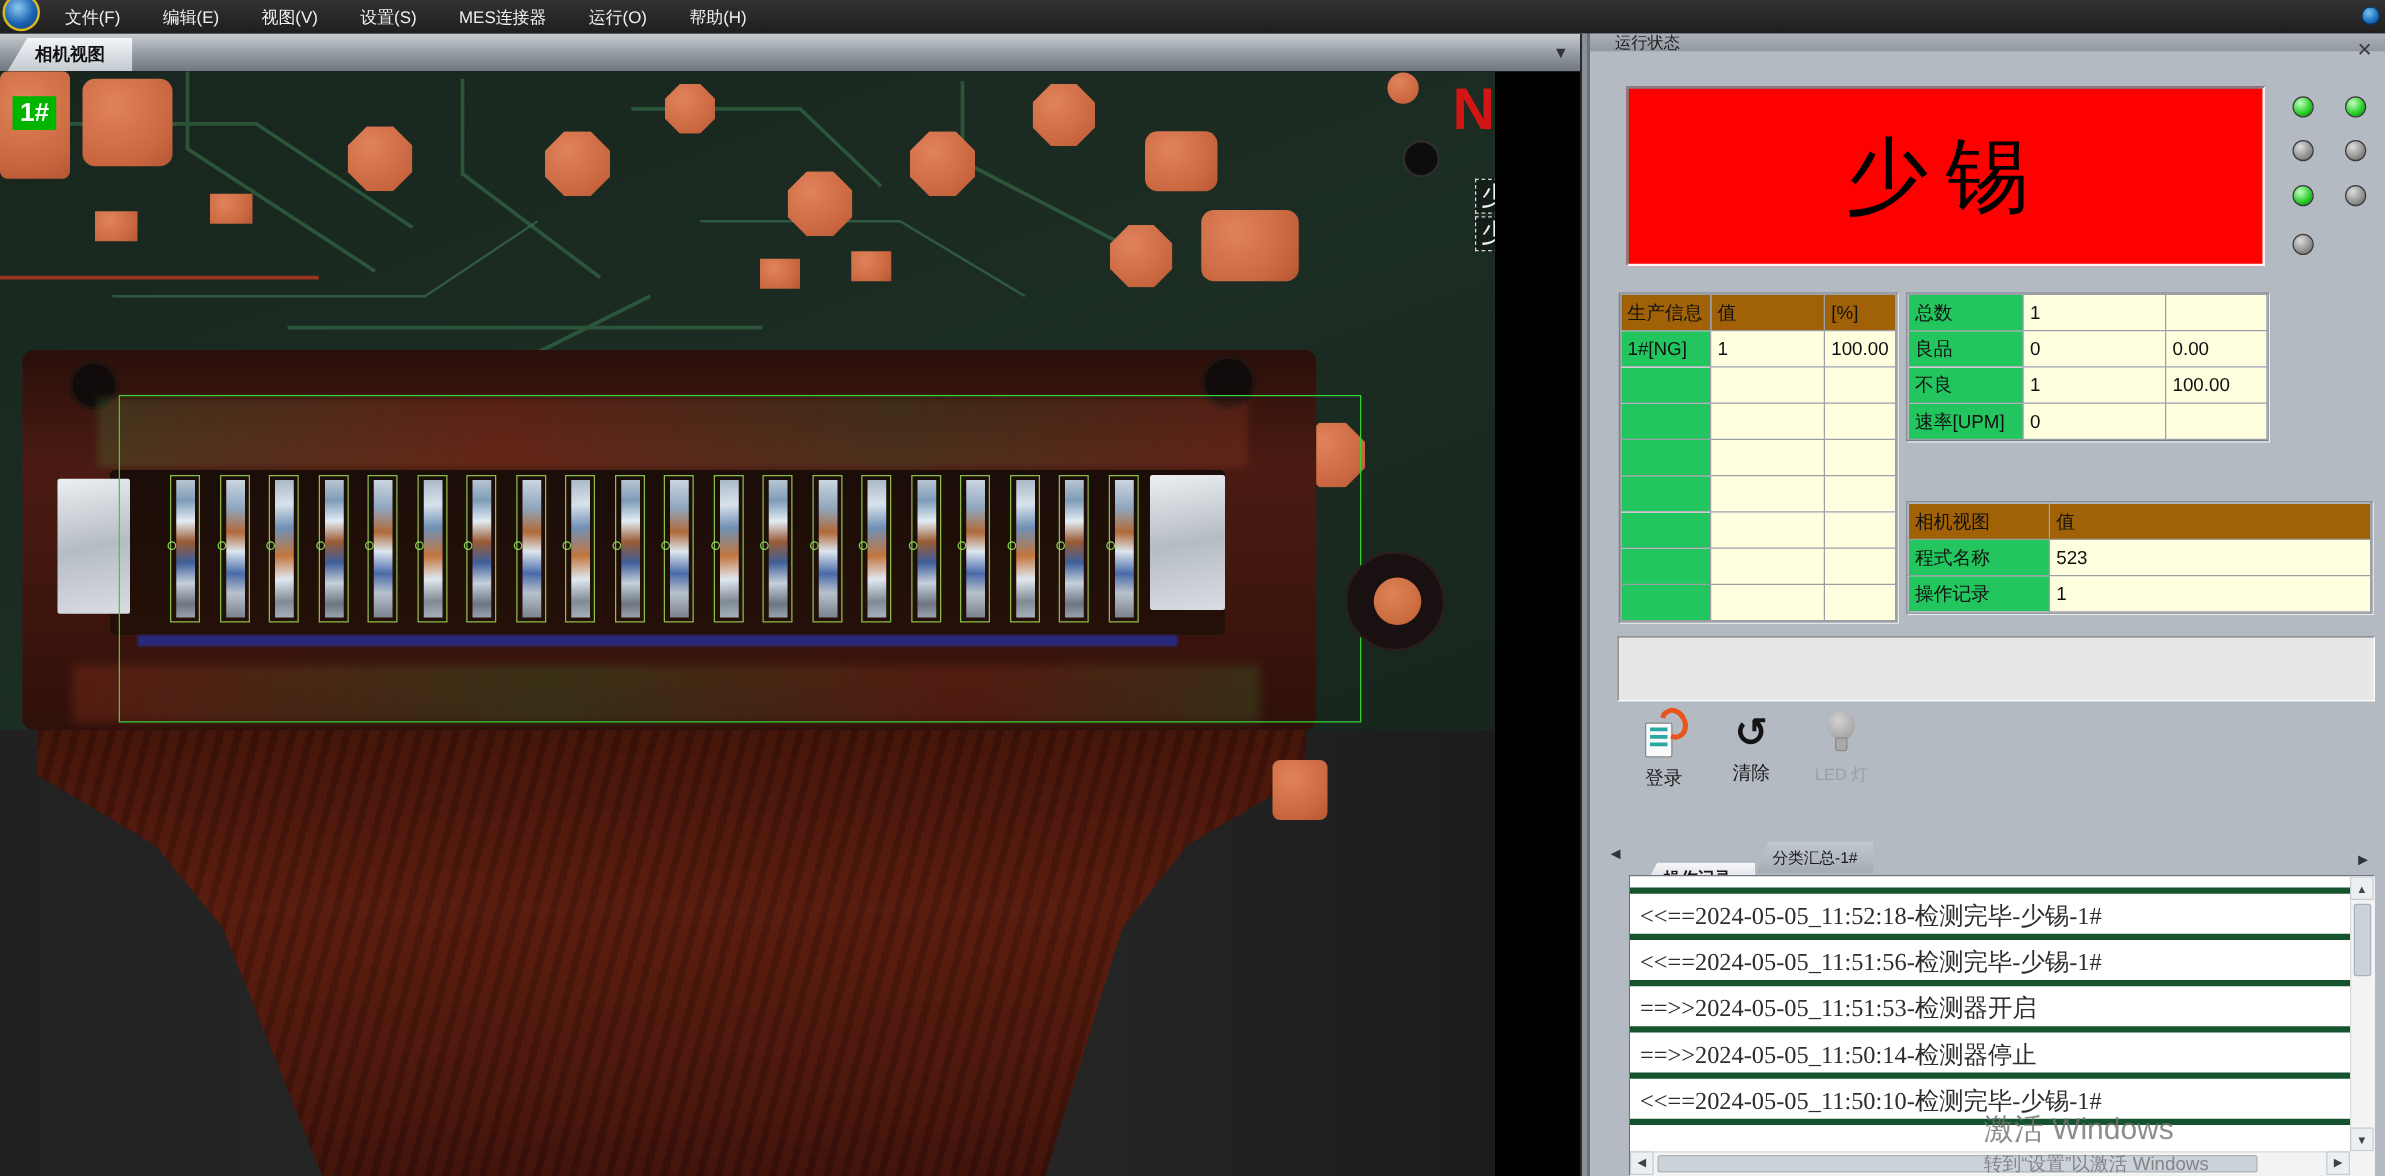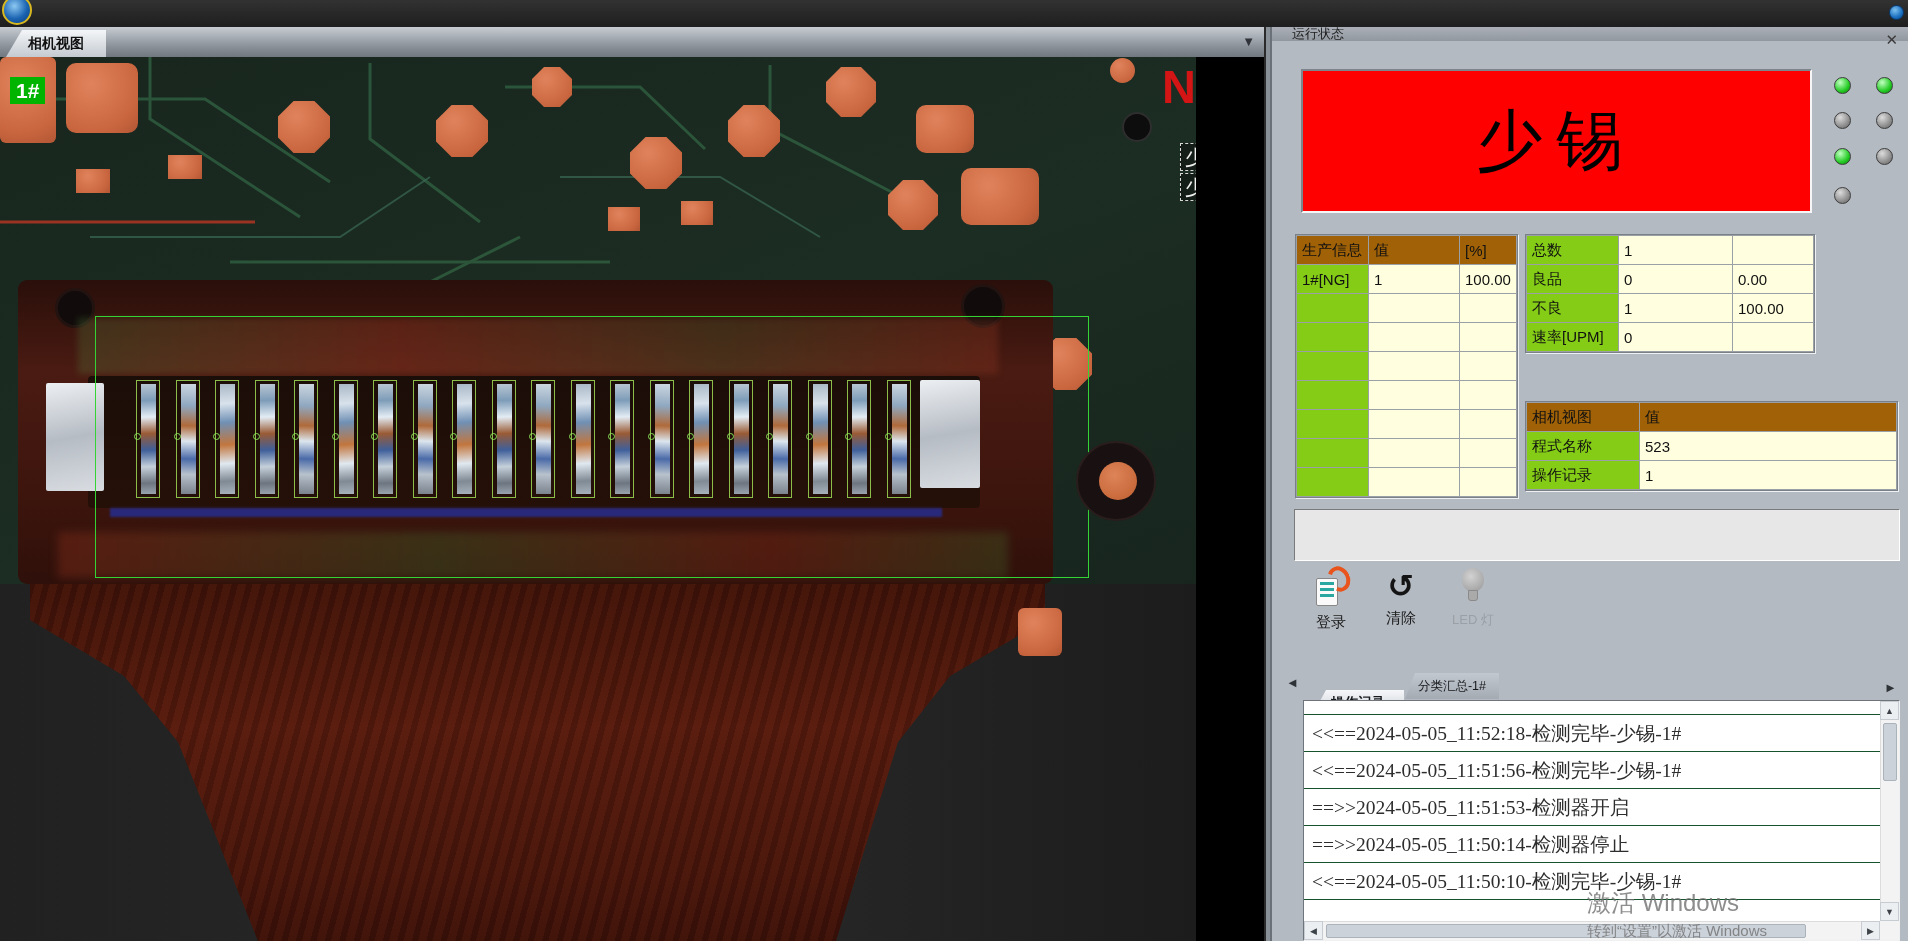--- a/index.html
+++ b/index.html
@@ -106,21 +106,21 @@
     font-size:66px; color:#000; letter-spacing:14px; }
   .led { position:absolute; width:17px; height:17px; border-radius:50%; border:1px solid #3c3c3c; }
   .led-on  { background:radial-gradient(circle at 35% 30%, #c2ffc2, #24cc24 60%, #0d7a0d); }
   .led-off { background:radial-gradient(circle at 35% 30%, #dcdcdc, #909090 60%, #5e5e5e); }
   
   table.grid { border-collapse:collapse; table-layout:fixed; background:#fff;
     box-shadow:0 0 0 1px #798087, 1px 1px 0 1px #eef0f2; }
   table.grid td { border:1px solid #9aa0a6; font-size:15px; color:#111; height:29px;
     padding:0 0 0 5px; overflow:hidden; white-space:nowrap; }
   td.hd { background:#a16207; }
-  td.lb { background:#84cc16; }
+  td.lb { background:#22c55e; }
   td.vl { background:#ffffdf; }
   .ptable { position:absolute; left:24px; top:181px; width:220px; }
   .stable { position:absolute; left:254px; top:181px; width:287px; }
   .rtable { position:absolute; left:254px; top:348px; width:370px; }
   .sunken { position:absolute; left:22px; top:455px; width:606px; height:52px; background:#e7e7e7;
     border-top:1px solid #7a7a7a; border-left:1px solid #7a7a7a;
     border-bottom:1px solid #fff; border-right:1px solid #fff; }
   
   .toolbtn { position:absolute; width:58px; height:76px; display:flex; flex-direction:column;
     align-items:center; justify-content:flex-start; cursor:default; }
@@ -147,40 +147,49 @@
     font-size:13.5px; color:#16181b; cursor:default; }
   .logtab.active { left:40px; top:636px; width:92px; clip-path:polygon(14px 0,100% 0,100% 100%,0 100%);
     background:linear-gradient(#f6f7f9,#c6ccd3); font-weight:bold; }
   .logtab.inactive { left:133px; top:619px; width:94px; clip-path:polygon(10px 0,100% 0,100% 100%,0 100%);
     background:linear-gradient(#c2c8cf,#a5abb3); font-size:12.5px; }
   
   .logbox { position:absolute; left:31px; top:646px; width:597px; height:241px; background:#fff;
     border-top:1px solid #6f757b; border-left:1px solid #6f757b;
     border-bottom:1px solid #eef0f2; border-right:1px solid #eef0f2; overflow:hidden; }
   .logrows { position:absolute; left:0; top:0; right:19px; bottom:19px; overflow:hidden; }
-  .logrow { height:37px; line-height:37px; border-bottom:1px solid #14532d; padding-left:8px;
+  .logrow { height:37px; line-height:37px; border-bottom:5px solid #14532d; padding-left:8px;
     font-family:"Liberation Serif","DejaVu Serif",serif; font-size:19.5px; color:#2d2d2d; white-space:nowrap; }
   .logrow.partial { height:14px; }
   .vsb { position:absolute; right:0; top:0; width:19px; bottom:19px; background:#f3f3f3; border-left:1px solid #dcdcdc; }
   .hsb { position:absolute; left:0; bottom:0; right:19px; height:19px; background:#f3f3f3; border-top:1px solid #dcdcdc; }
   .sb-btn { position:absolute; width:19px; height:19px; background:#eceff2; border:1px solid #c6ccd2;
     display:flex; align-items:center; justify-content:center; font-size:9px; color:#3c4248; }
   .sb-thumb { position:absolute; background:#ccd2da; border:1px solid #aab2ba; border-radius:2px; }
   .sb-corner { position:absolute; right:0; bottom:0; width:19px; height:19px; background:#f3f3f3; }
   .watermark { position:absolute; left:315px; top:833px; color:rgba(112,112,112,.8); pointer-events:none; }
   .watermark .w1 { font-size:24px; }
   .watermark .w2 { font-size:15px; margin-top:3px; }
 </style>
 </head>
 <body>
 
 <div class="screen">
 
   <div class="menubar">
     <div class="logo"></div>
+    <div class="menu-items">
+      <span class="menu-item">文件(F)</span>
+      <span class="menu-item">编辑(E)</span>
+      <span class="menu-item">视图(V)</span>
+      <span class="menu-item">设置(S)</span>
+      <span class="menu-item">MES连接器</span>
+      <span class="menu-item">运行(O)</span>
+      <span class="menu-item">帮助(H)</span>
+    </div>
     <div class="tray-icon"></div>
   </div>
 
   <div class="left-region">
     <div class="tabstrip">
       <div class="cam-tab">相机视图</div>
       <div class="tab-dd">▼</div>
     </div>
 
     <div class="photo">

